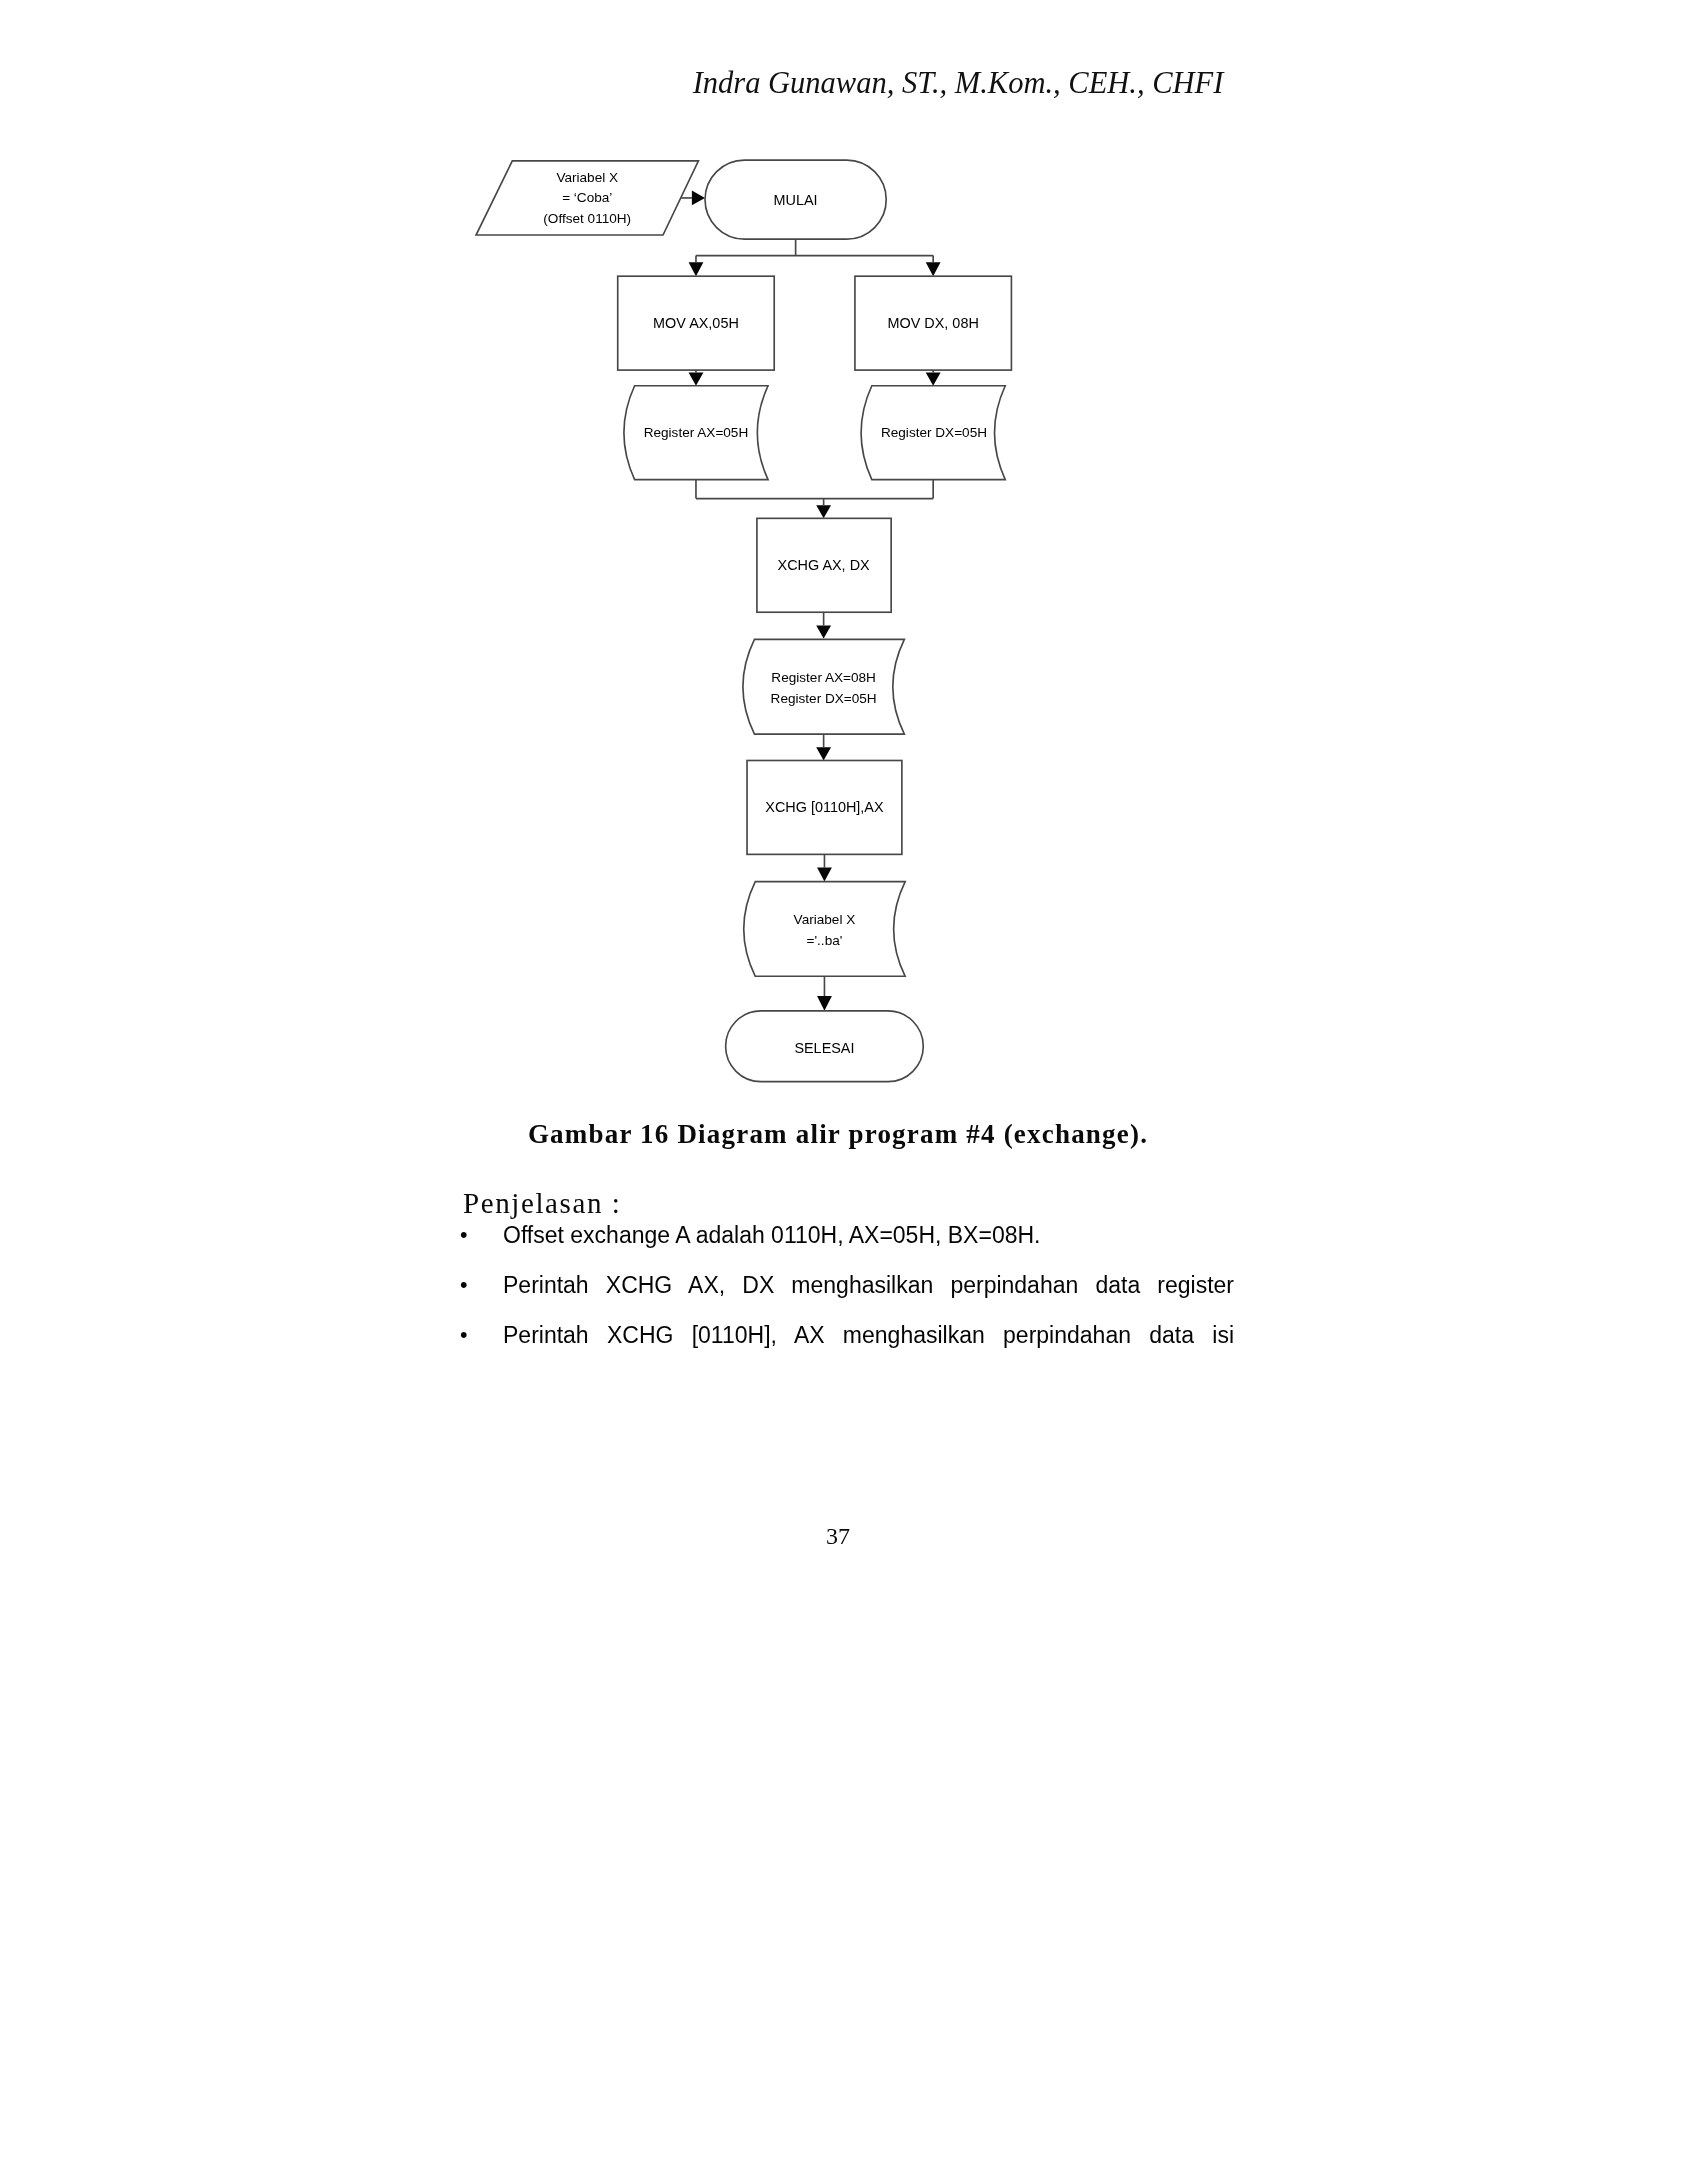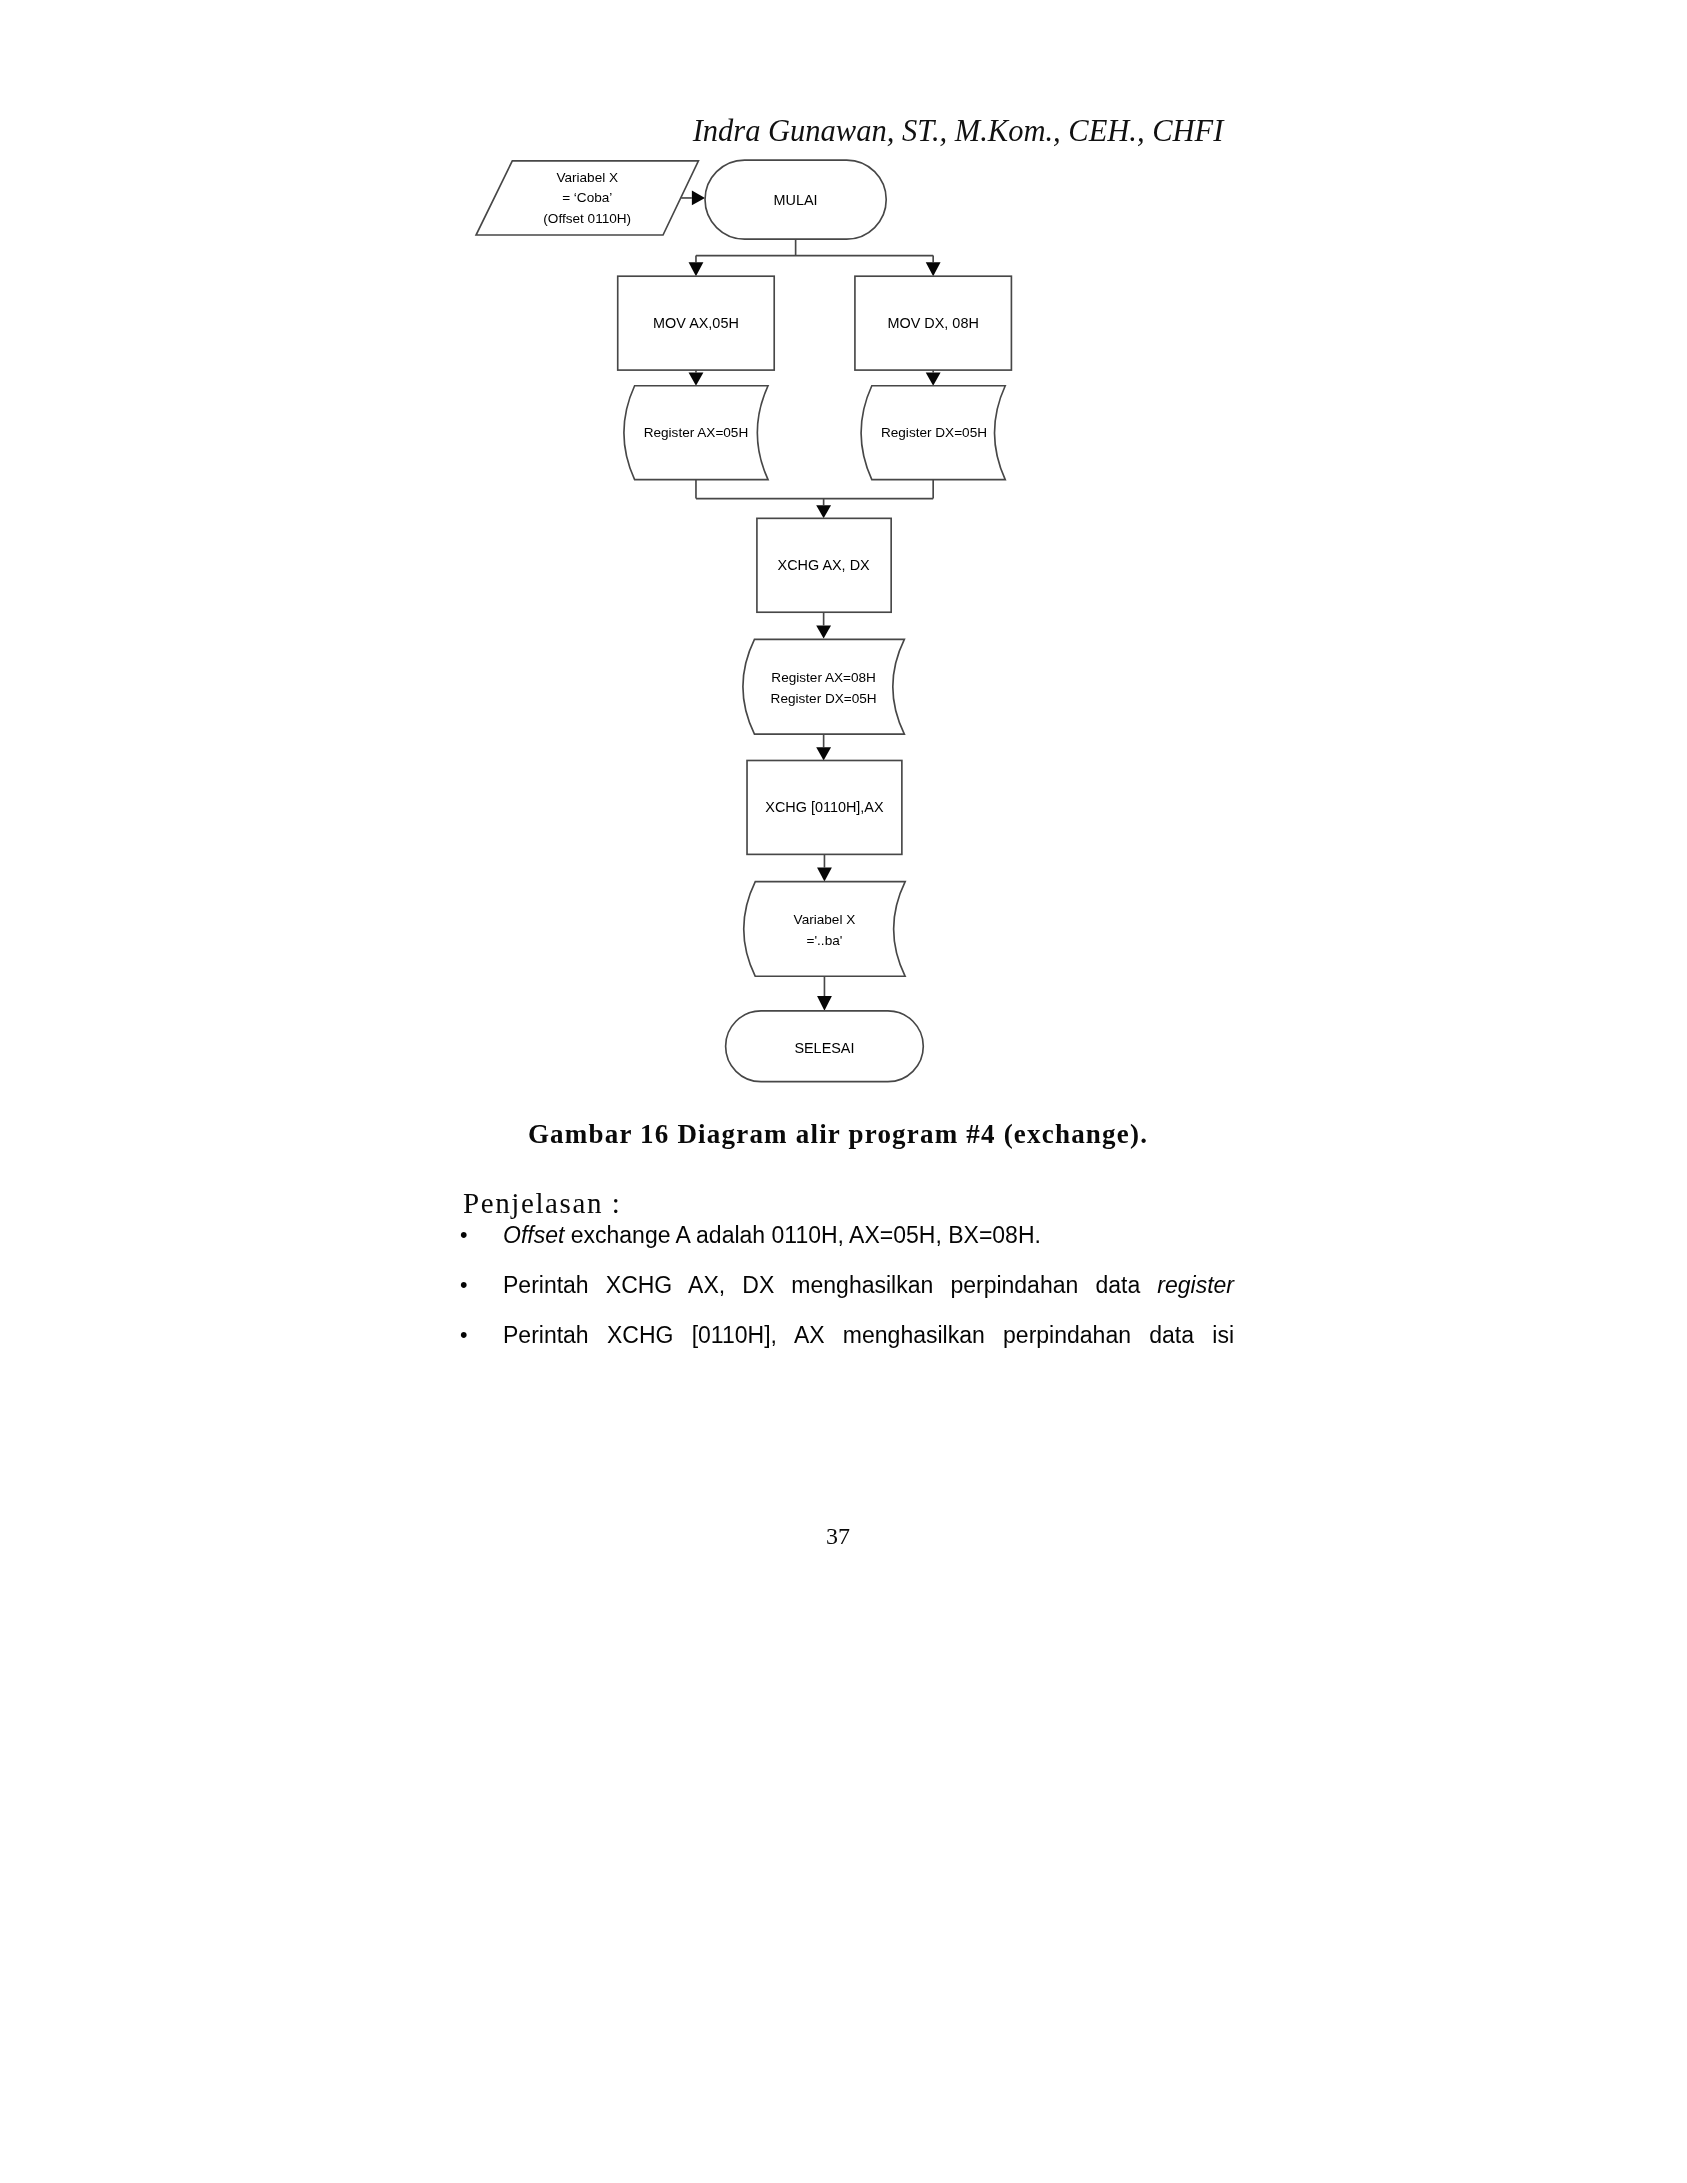--- a/index.html
+++ b/index.html
@@ -3,40 +3,40 @@
 <meta charset="utf-8">
 <style>
   html,body{margin:0;padding:0;}
   body{
     width:1687px;height:2183px;position:relative;background:#ffffff;
     font-family:"Liberation Sans",sans-serif;color:#000;overflow:hidden;
   }
   .abs{position:absolute;}
   .header{
     top:66px;left:546px;width:824px;text-align:center;
-    font-family:"Liberation Serif",serif;font-style:italic;font-size:30.5px;color:#111;margin-top:48px;
+    font-family:"Liberation Serif",serif;font-style:italic;font-size:30.5px;color:#111;
   }
   .caption{
     top:1119px;left:426px;width:824px;text-align:center;
     font-family:"Liberation Serif",serif;font-weight:700;font-size:27px;letter-spacing:1.2px;color:#0a0a0a;
   }
   .penjelasan{
     top:1187px;left:447px;
     font-family:"Liberation Serif",serif;font-size:29px;letter-spacing:1.6px;color:#0a0a0a;margin-left:16px;
   }
   .pagenum{
     top:1523px;left:426px;width:824px;text-align:center;
     font-family:"Liberation Serif",serif;font-size:24px;color:#0a0a0a;
   }
   .bullets{top:1210px;left:503px;width:731px;font-size:23px;color:#050505;}
   .bline{line-height:50px;}
   .stretch{text-align:justify;text-align-last:justify;}
   .bullet{position:relative;}
   .dot{position:absolute;left:-43px;top:0;font-size:21.4px;}
-  .it{font-style:italic;}
+  .it{}
   
   .shape{fill:#ffffff;stroke:#474747;stroke-width:2;}
   .cline{fill:none;stroke:#474747;stroke-width:2;}
   .arrow{fill:#060606;stroke:none;}
   svg text{
     font-family:"Liberation Sans",sans-serif;font-size:17.5px;fill:#000;
     text-anchor:middle;dominant-baseline:central;
   }
   svg text.t16{font-size:16.5px;}
 </style>

